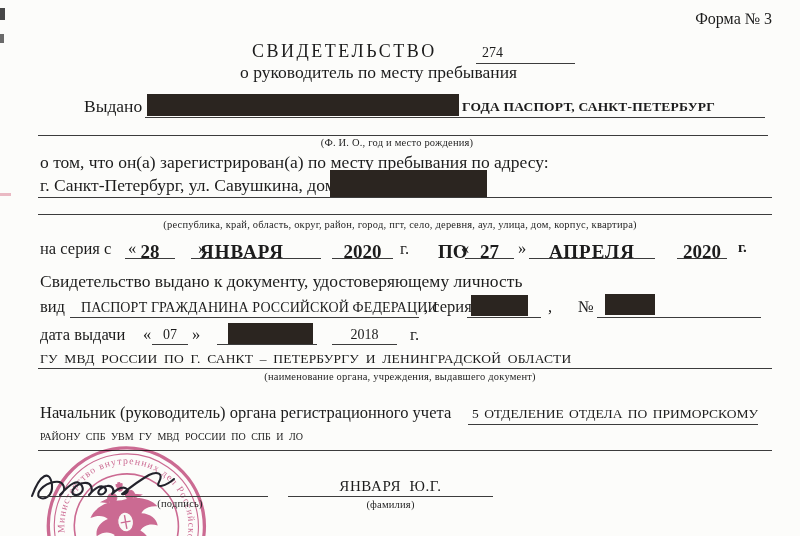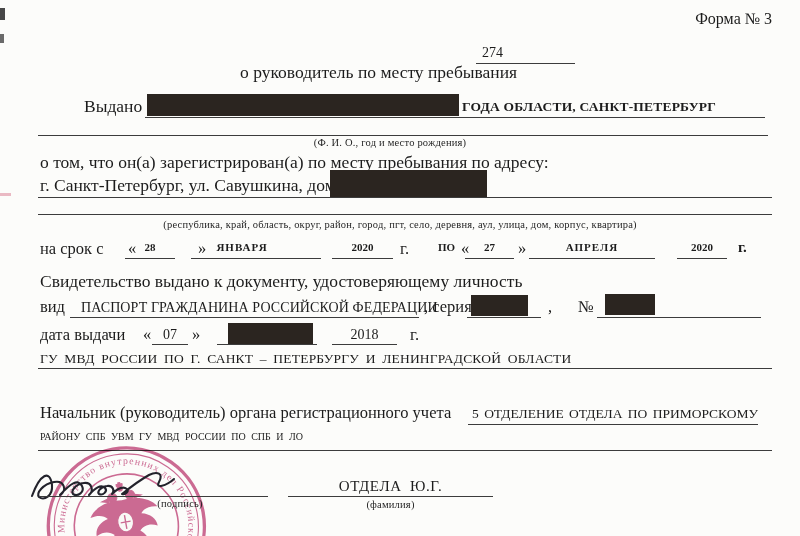--- a/index.html
+++ b/index.html
@@ -9,60 +9,61 @@
     background:#fcfcfa;
     overflow:hidden;
     font-family:"Liberation Serif", serif;
     color:#1c1c1c;
   }
   .abs{position:absolute;white-space:nowrap;}
   .rule{position:absolute;height:1px;background:#3c3c3c;}
   .caption{font-size:10.5px;color:#262626;text-align:center;letter-spacing:.2px;}
   .redact{position:absolute;background:#2b2520;}
   .bold{font-weight:bold;}
-  .val{font-weight:bold;font-size:11px;text-align:center;}
+  .val{font-weight:bold;font-size:19px;text-align:center;}
   .base{font-size:17.5px;}
   .mid{font-size:16.5px;}
   .ctr{text-align:center;}
   .stamp-wrap{position:absolute;left:42px;top:440px;width:168px;height:168px;mix-blend-mode:multiply;}
   .sig-wrap{position:absolute;left:28px;top:456px;width:170px;height:52px;}
   .edge-mark{position:absolute;}
 </style>
 </head>
 <body>
 
 <div class="page">
 
   <div class="edge-mark" style="left:0;top:8px;width:5px;height:12px;background:#474747;"></div>
   <div class="edge-mark" style="left:0;top:34px;width:4px;height:9px;background:#6a6a6a;"></div>
   <div class="edge-mark" style="left:0;top:193px;width:11px;height:3px;background:#eab9c3;"></div>
 
   <div class="abs mid" style="right:28px;top:10px;font-size:16px;">Форма № 3</div>
 
+  <div class="abs" style="left:252px;top:41px;font-size:18px;letter-spacing:2.5px;">СВИДЕТЕЛЬСТВО</div>
   <div class="abs" style="left:482px;top:45px;font-size:14px;">274</div>
   <div class="rule" style="left:476px;top:63px;width:99px;"></div>
   <div class="abs" style="left:240px;top:62px;font-size:17.5px;">о руководитель по месту пребывания</div>
 
   <div class="abs base" style="left:84px;top:96px;">Выдано</div>
   <div class="redact" style="left:147px;top:94px;width:312px;height:22px;"></div>
-  <div class="abs bold" style="left:462px;top:99px;font-size:13.5px;letter-spacing:.2px;">ГОДА ОБЛАСТИ, САНКТ-ПЕТЕРБУРГ</div>
+  <div class="abs bold" style="left:462px;top:99px;font-size:13.5px;letter-spacing:.2px;">ГОДА ПАСПОРТ, САНКТ-ПЕТЕРБУРГ</div>
   <div class="rule" style="left:145px;top:117px;width:620px;"></div>
 
   <div class="rule" style="left:38px;top:135px;width:730px;"></div>
-  <div class="abs caption" style="left:190px;top:137px;width:400px;">(Ф. И. О., год и место рождения)</div>
+  <div class="abs caption" style="left:197px;top:137px;width:400px;">(Ф. И. О., год и место рождения)</div>
 
   <div class="abs base" style="left:40px;top:152px;">о том, что он(а) зарегистрирован(а) по месту пребывания по адресу:</div>
 
   <div class="abs base" style="left:40px;top:175px;">г. Санкт-Петербург, ул. Савушкина, дом</div>
   <div class="redact" style="left:330px;top:170px;width:157px;height:27px;"></div>
   <div class="rule" style="left:38px;top:197px;width:734px;"></div>
   <div class="rule" style="left:38px;top:214px;width:734px;"></div>
   <div class="abs caption" style="left:100px;top:219px;width:600px;">(республика, край, область, округ, район, город, пгт, село, деревня, аул, улица, дом, корпус, квартира)</div>
 
-  <div class="abs mid" style="left:40px;top:239px;">на срок с</div>
+  <div class="abs mid" style="left:40px;top:239px;">на серия с</div>
   <div class="abs mid" style="left:128px;top:239px;">«</div>
   <div class="abs val" style="left:125px;top:241px;width:50px;">28</div>
   <div class="rule" style="left:125px;top:258px;width:50px;"></div>
   <div class="abs mid" style="left:198px;top:239px;">»</div>
   <div class="abs val" style="left:177px;top:241px;width:130px;letter-spacing:1px;">ЯНВАРЯ</div>
   <div class="rule" style="left:191px;top:258px;width:130px;"></div>
   <div class="abs val" style="left:332px;top:241px;width:61px;">2020</div>
   <div class="rule" style="left:332px;top:258px;width:61px;"></div>
   <div class="abs mid" style="left:400px;top:239px;">г.</div>
   <div class="abs val" style="left:438px;top:241px;">ПО</div>
@@ -95,20 +96,21 @@
   <div class="rule" style="left:152px;top:344px;width:36px;"></div>
   <div class="abs mid" style="left:192px;top:325px;">»</div>
   <div class="redact" style="left:228px;top:323px;width:85px;height:21px;"></div>
   <div class="rule" style="left:217px;top:344px;width:100px;"></div>
   <div class="abs val" style="left:332px;top:327px;width:65px;font-weight:normal;font-size:14px;">2018</div>
   <div class="rule" style="left:332px;top:344px;width:65px;"></div>
   <div class="abs mid" style="left:410px;top:325px;">г.</div>
 
   <div class="abs" style="left:40px;top:351px;font-size:13.5px;word-spacing:3px;letter-spacing:.2px;">ГУ МВД РОССИИ ПО Г. САНКТ – ПЕТЕРБУРГУ И ЛЕНИНГРАДСКОЙ ОБЛАСТИ</div>
   <div class="rule" style="left:38px;top:368px;width:734px;"></div>
+  <div class="abs caption" style="left:150px;top:371px;width:500px;">(наименование органа, учреждения, выдавшего документ)</div>
 
   <div class="abs" style="left:40px;top:403px;font-size:16.5px;">Начальник (руководитель) органа регистрационного учета</div>
   <div class="abs" style="left:472px;top:406px;font-size:13.5px;word-spacing:2px;">5 ОТДЕЛЕНИЕ ОТДЕЛА ПО ПРИМОРСКОМУ</div>
   <div class="rule" style="left:468px;top:424px;width:290px;"></div>
   <div class="abs" style="left:40px;top:431px;font-size:10px;word-spacing:3px;">РАЙОНУ СПБ УВМ ГУ МВД РОССИИ ПО СПБ И ЛО</div>
   <div class="rule" style="left:38px;top:450px;width:734px;"></div>
 
   <div class="stamp-wrap">
     <svg width="168" height="168" viewBox="0 0 168 168">
       <g transform="rotate(-10 84 84)" opacity="0.8">
@@ -143,17 +145,17 @@
 
   <div class="sig-wrap">
     <svg width="170" height="52" viewBox="0 0 170 52">
       <path d="M4,40 C12,18 22,13 24,29 C25,40 16,45 11,41 C8,37 15,28 26,26 C37,24 39,35 32,39 C42,28 50,22 54,30 C57,36 50,41 45,38 C43,35 47,28 56,27 C64,26 66,35 61,39 C67,32 73,28 77,32 C80,35 75,40 71,38 C69,36 72,31 79,30 C85,29 87,35 84,38 C89,33 95,30 99,33 C101,35 98,39 94,38 C104,30 112,24 121,19 C129,15 136,17 131,26 C127,33 138,30 146,23" fill="none" stroke="#23232c" stroke-width="2.1" stroke-linecap="round" stroke-linejoin="round"></path>
     </svg>
   </div>
 
   <div class="rule" style="left:40px;top:496px;width:228px;"></div>
   <div class="abs caption" style="left:140px;top:498px;width:80px;">(подпись)</div>
 
-  <div class="abs ctr" style="left:288px;top:478px;width:205px;font-size:15px;letter-spacing:.6px;word-spacing:4px;">ОТДЕЛА Ю.Г.</div>
+  <div class="abs ctr" style="left:288px;top:478px;width:205px;font-size:15px;letter-spacing:.6px;word-spacing:4px;">ЯНВАРЯ Ю.Г.</div>
   <div class="rule" style="left:288px;top:496px;width:205px;"></div>
   <div class="abs caption" style="left:288px;top:499px;width:205px;">(фамилия)</div>
 
 </div>
 
 </body></html>

